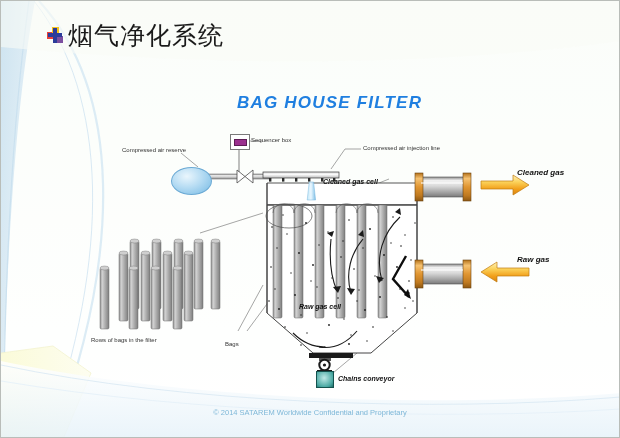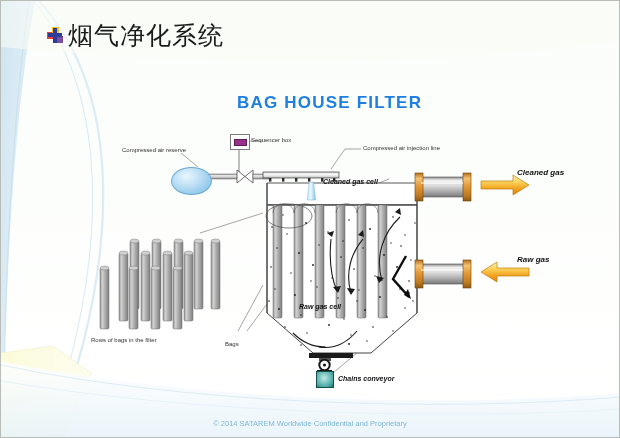--- a/index.html
+++ b/index.html
@@ -56,20 +56,21 @@
     white-space: nowrap;
   }
 
   
   #diagram-title {
     position: absolute;
     left: 236px;
     top: 92px;
     font-family: "Liberation Sans", sans-serif;
     font-weight: bold;
+    font-style: italic;
     font-size: 17px;
     letter-spacing: 1.2px;
     color: #1f7fe0;
     white-space: nowrap;
   }
 
   
   .lbl {
     position: absolute;
     font-family: "Liberation Sans", sans-serif;
@@ -98,21 +99,21 @@
     white-space: nowrap;
     line-height: 1;
     margin-left: 40px;
   }
 
   
   #footer {
     position: absolute;
     left: 0;
     right: 0;
-    bottom: 9px;
+    bottom: 20px;
     text-align: center;
     font-size: 7.5px;
     color: #7fb8d8;
     font-family: "Liberation Sans", sans-serif;
   }
 
   
   #air-tank {
     position: absolute;
     left: 170px;

